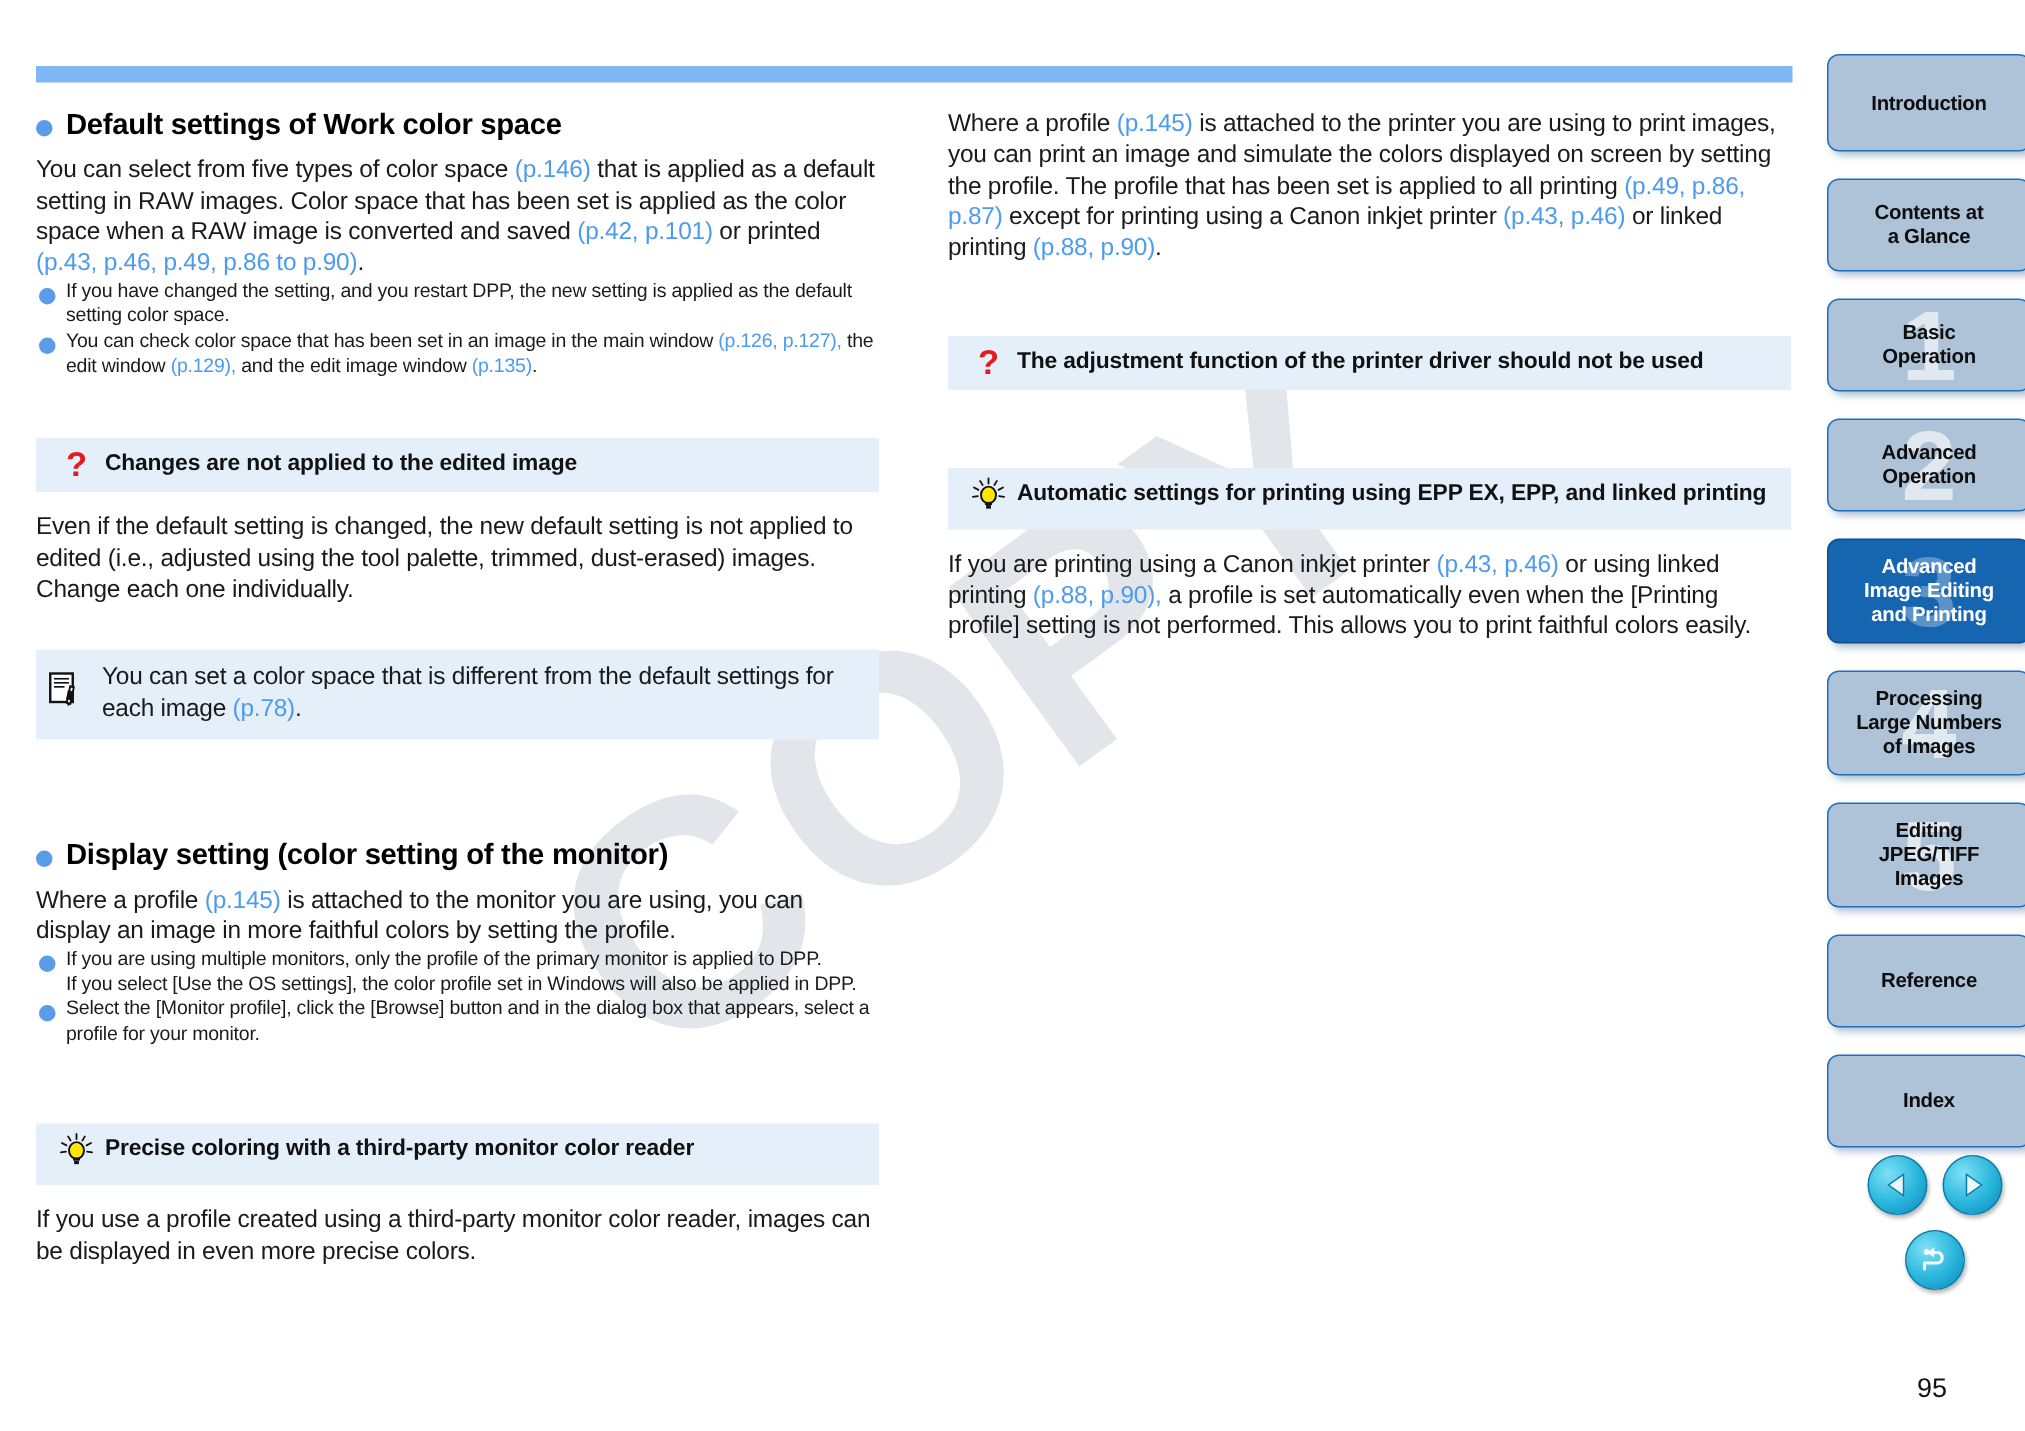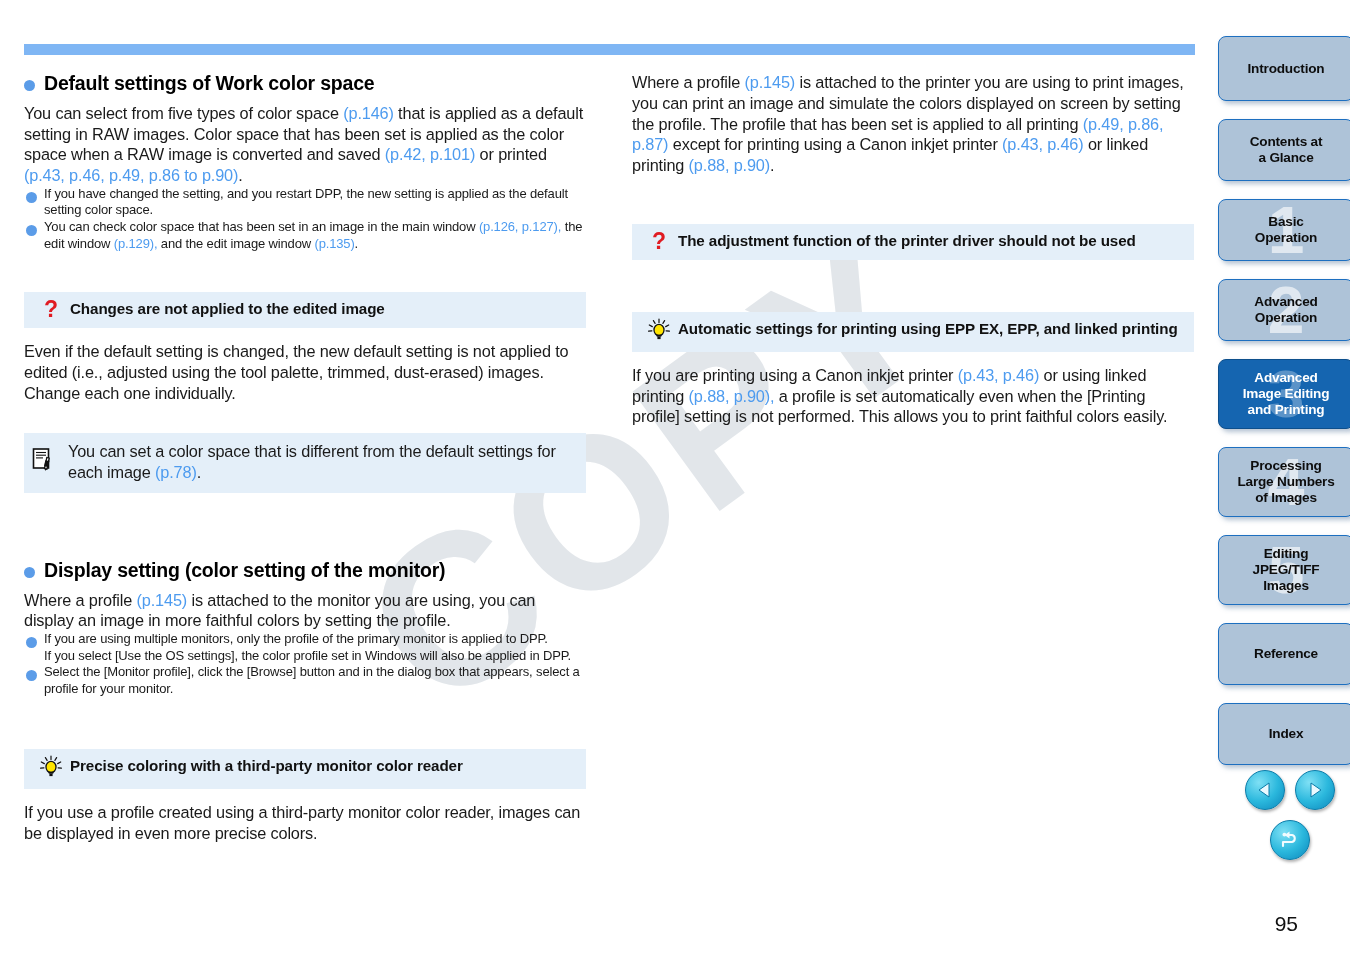--- a/index.html
+++ b/index.html
@@ -227,21 +227,21 @@
     align-items: center;
     justify-content: center;
     box-shadow: 1px 2px 3px rgba(0,0,0,0.30);
   }
   .navrow.second { margin-top: 10px; }
 
   
   #pageno {
     position: absolute;
     right: 52px; bottom: 18px;
-    font-size: 21px;
+    font-size: 18px;
     color: #111;
     z-index: 4;
   }
 
   .sp8  { height: 8px; }
   .sp12 { height: 12px; }
   .sp26 { height: 26px; }
   .sp30 { height: 30px; }
   .sp40 { height: 40px; }
 </style>

